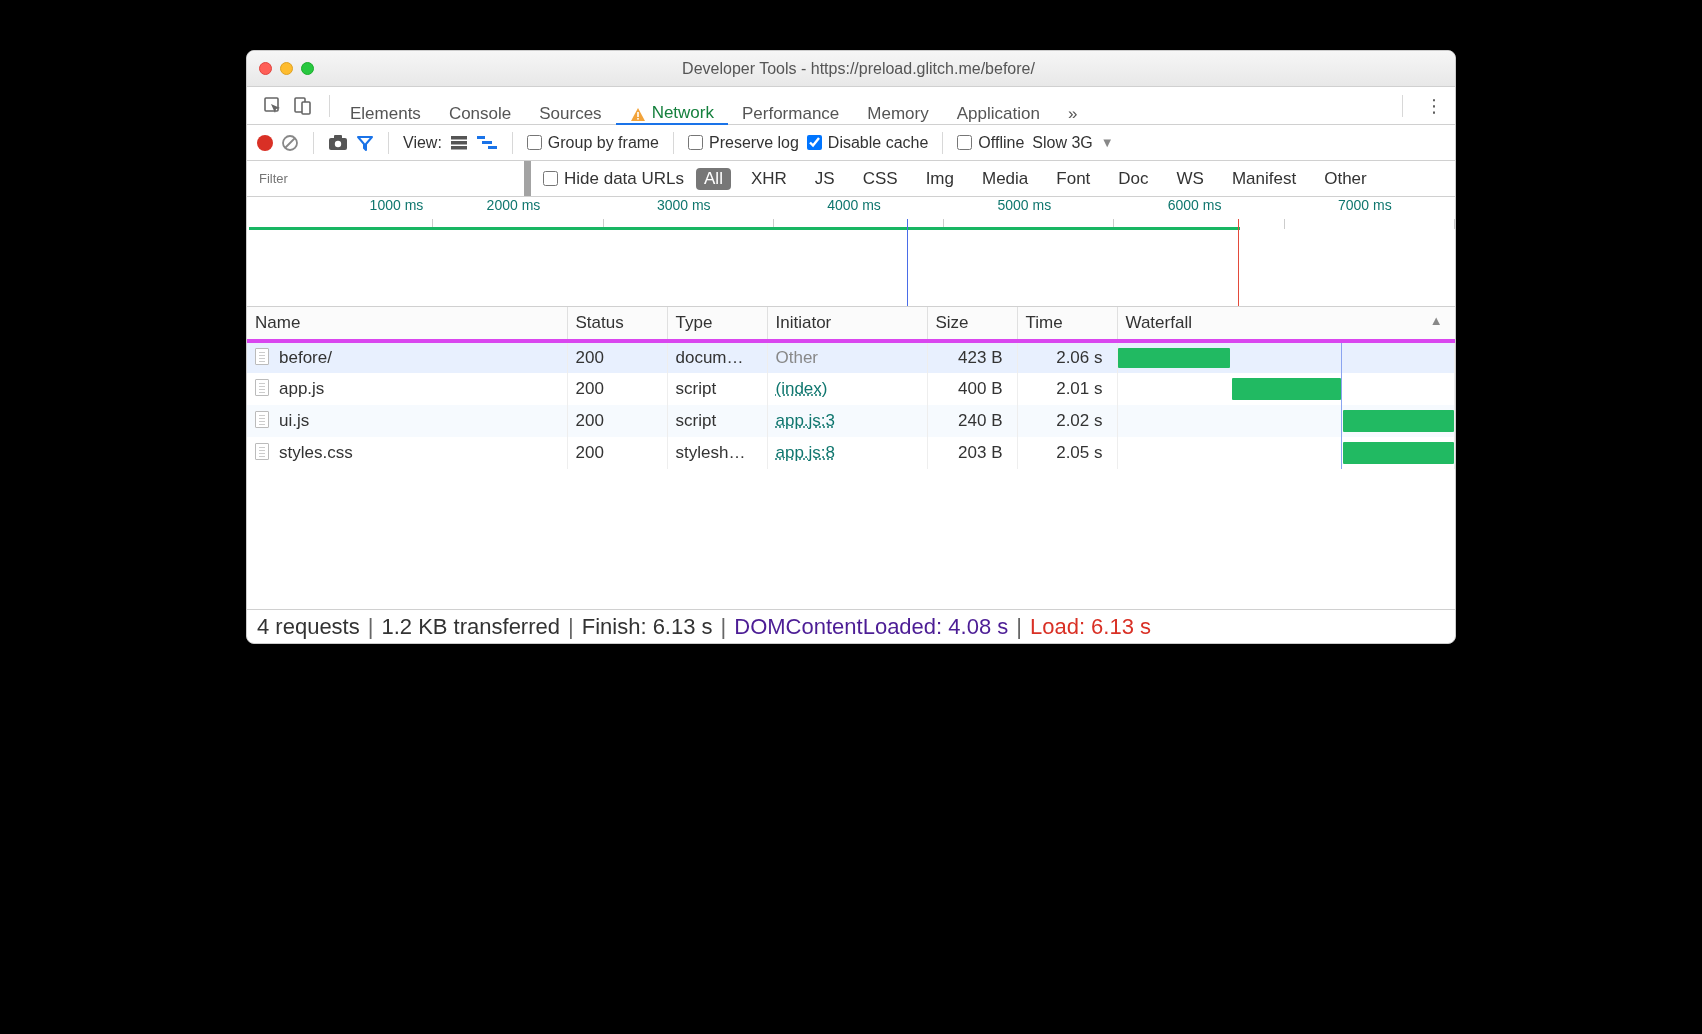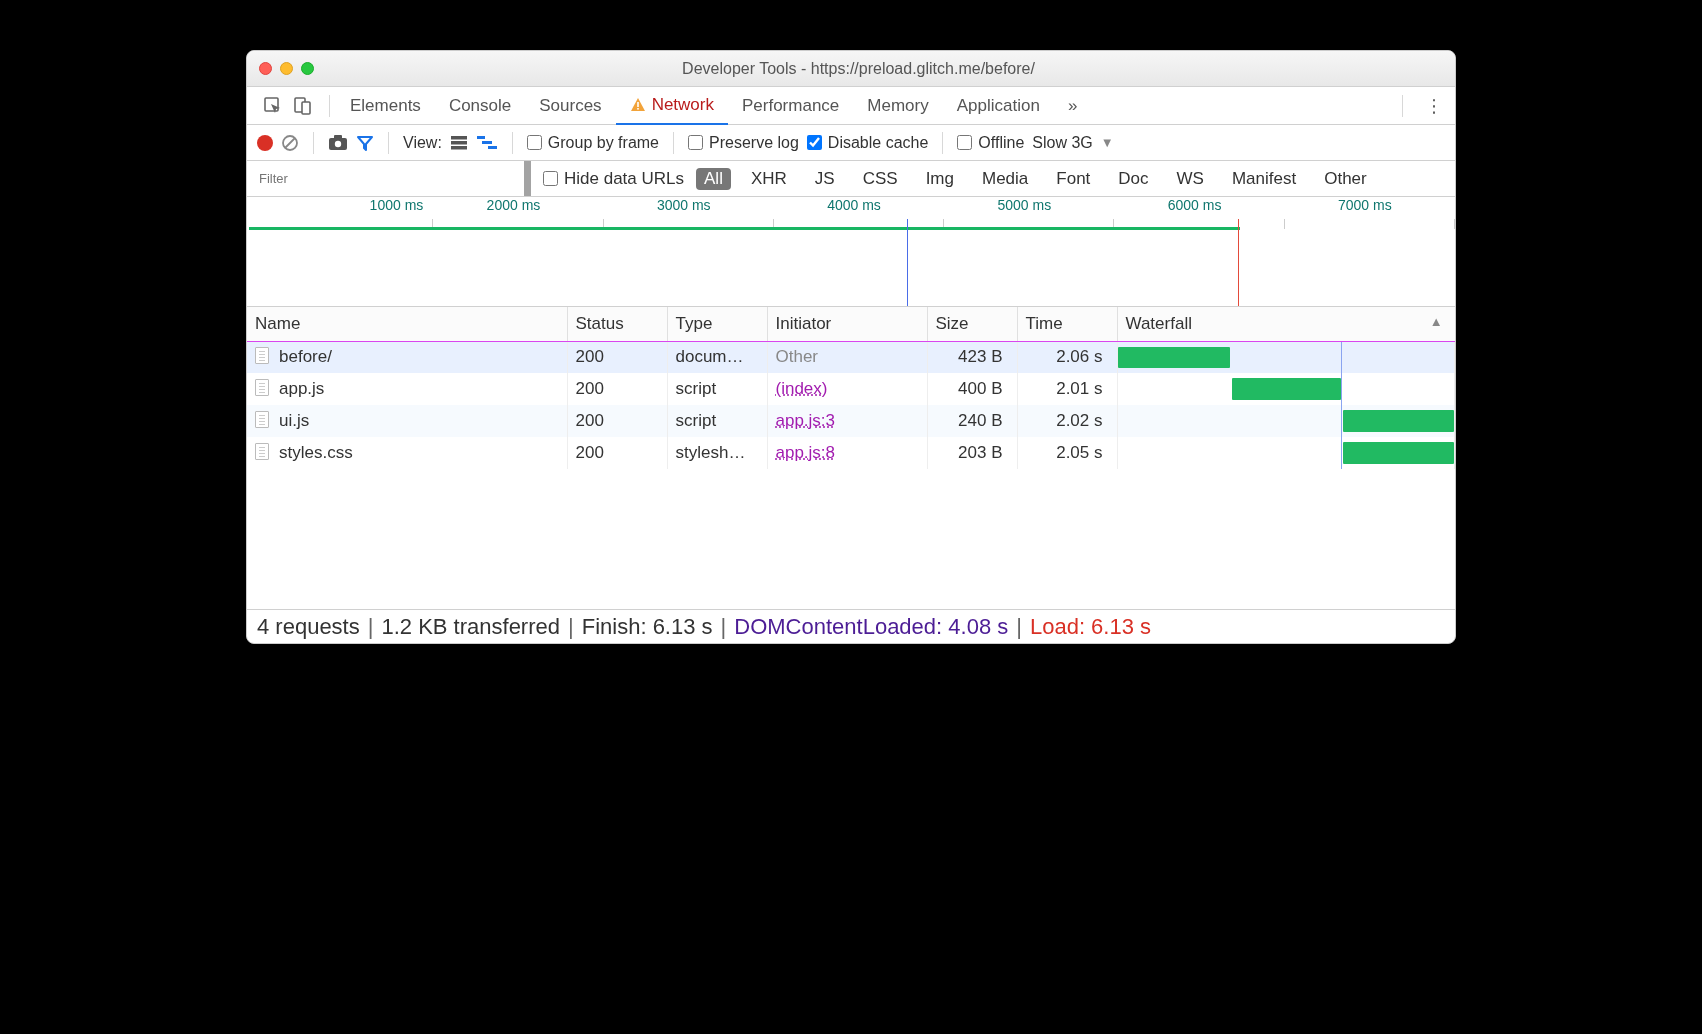--- a/index.html
+++ b/index.html
@@ -10,22 +10,22 @@
     .tl { width: 13px; height: 13px; border-radius: 50%; }
     .tl.red { background: #ff5f57; border: 0.5px solid #e0443e; }
     .tl.yellow { background: #febc2e; border: 0.5px solid #dea123; }
     .tl.green { background: #28c840; border: 0.5px solid #1aad2b; }
     .title { flex: 1; text-align: center; color: #555; font-size: 16px; padding-right: 48px; }
 
     .maintabs { display: flex; align-items: center; height: 38px; border-bottom: 1px solid #d0d0d0; padding: 0 6px; font-size: 17px; color: #555; }
     .maintabs .pre { display: flex; align-items: center; gap: 10px; padding: 0 10px; }
     .inspect-icon svg, .device-icon svg { display:block; }
     .maintabs .sep { width: 1px; height: 22px; background: #d8d8d8; margin: 0 6px; }
-    .maintabs .tab { padding: 0 14px; height: 100%; display: flex; align-items: center; cursor: default; gap:6px; }
-    .maintabs .tab.active { color: #b91c1c; border-bottom: 2px solid #1a73e8; margin-bottom: -1px; }
+    .maintabs .tab { padding: 0 14px; height: 100%; display: flex; align-items: flex-end; cursor: default; gap:6px; }
+    .maintabs .tab.active { color: #15803d; border-bottom: 2px solid #1a73e8; margin-bottom: -1px; }
     .warning-icon { width:16px; height:16px; display:inline-flex; align-items:center; justify-content:center;}
     .maintabs .spacer { flex: 1; }
     .more-sep { width:1px; height:22px; background:#d8d8d8; margin:0 10px;}
     .kebab { width: 30px; text-align: center; letter-spacing: 0; color: #555; font-size: 18px; margin-left: 6px; }
 
     .toolbar { display: flex; align-items: center; height: 36px; border-bottom: 1px solid #d0d0d0; padding: 0 10px; gap: 8px; font-size: 16px; color: #333; }
     .rec { width: 16px; height: 16px; background: #d93025; border-radius: 50%; }
     .stop-icon, .cam-icon, .filter-icon, .list-icon, .wf-icon { display:inline-flex; align-items:center; justify-content:center; }
     .toolbar .vsep { width: 1px; height: 22px; background: #d8d8d8; margin: 0 6px; }
     .cb { display: flex; align-items: center; gap: 6px; }
@@ -41,31 +41,31 @@
     .overview { position: relative; height: 110px; border-bottom: 1px solid #d0d0d0; background:#fff;}
     .ovticks { display: flex; height: 22px; font-size: 14px; color: #0f766e; }
     .ovtick { flex:1; text-align: center; padding-right: 10px; position: relative; }
     .ovtick::after { content:""; position:absolute; right:0; top:22px; width:1px; height:10px; background:#ccc;}
     .ovtick:first-child { flex:1.1; text-align:right;}
     .ov-vline-blue { position:absolute; top:22px; bottom:0; width:1.5px; background:#4a6de8;}
     .ov-vline-red { position:absolute; top:22px; bottom:0; width:1.5px; background:#e34a3a;}
     .ov-green { position:absolute; left:2px; height:2.5px; background:#18b663; top:30px;}
 
     table.reqs { width: 100%; border-collapse: collapse; font-size: 17px; color: #333; table-layout: fixed; }
-    table.reqs th { text-align: left; font-weight: 400; color: #333; border-right: 1px solid #e0e0e0; border-bottom: 1px solid #d946ef; padding: 6px 8px; height: 34px; background:#fbfbfb;margin-left:27px;}
+    table.reqs th { text-align: left; font-weight: 400; color: #333; border-right: 1px solid #e0e0e0; border-bottom: 4px solid #d946ef; padding: 6px 8px; height: 34px; background:#fbfbfb;margin-left:27px;}
     table.reqs th:last-child { border-right:none; position:relative;}
     .sort-arrow { position:absolute; right:12px; color:#888; font-size:13px;}
     table.reqs td { border-right: 1px solid #eee; padding: 5px 8px; height: 32px; white-space: nowrap; overflow:hidden; text-overflow: ellipsis;}
     table.reqs tr.row:nth-child(even) td { background:#fff;}
     table.reqs tr.row:nth-child(odd) td { background:#f6fafe;}
     table.reqs tr.row.sel td { background:#e8f0fe;}
     .file-icon { display:inline-block; width:14px; height:17px; border:1px solid #bbb; margin-right:10px; vertical-align:-2px; position:relative; border-radius:1px; background:#fff;}
     .file-icon::before { content:""; position:absolute; left:3px; right:3px; top:3px; height:1px; background:#ccc; box-shadow: 0 3px 0 #ccc, 0 6px 0 #ccc, 0 9px 0 #ccc;}
     .num { text-align: right; padding-right:14px !important;}
-    .dashed { text-decoration: underline dotted; color:#a21caf;}
+    .dashed { text-decoration: underline dotted; color:#0f766e;}
     .gray { color:#888;}
     .wf-cell { position: relative; height:100%; padding:0 !important;}
     .wf-bar { position:absolute; top:5px; bottom:5px; background:#21ba62; border-radius:1px;}
     .wf-vblue { position:absolute; top:0; bottom:0; width:1px; background:#8aa4f0;}
     .emptyrows { height: 140px;}
 
     .status { border-top:1px solid #d0d0d0; height: 34px; display:flex; align-items:center; padding:0 10px; font-size:22px; gap:6px; color:#333;}
     .status .dcl { color:#4c1d95;}
     .status .ld { color:#d93025;}
     .status .bar { color:#666; padding:0 2px;}

